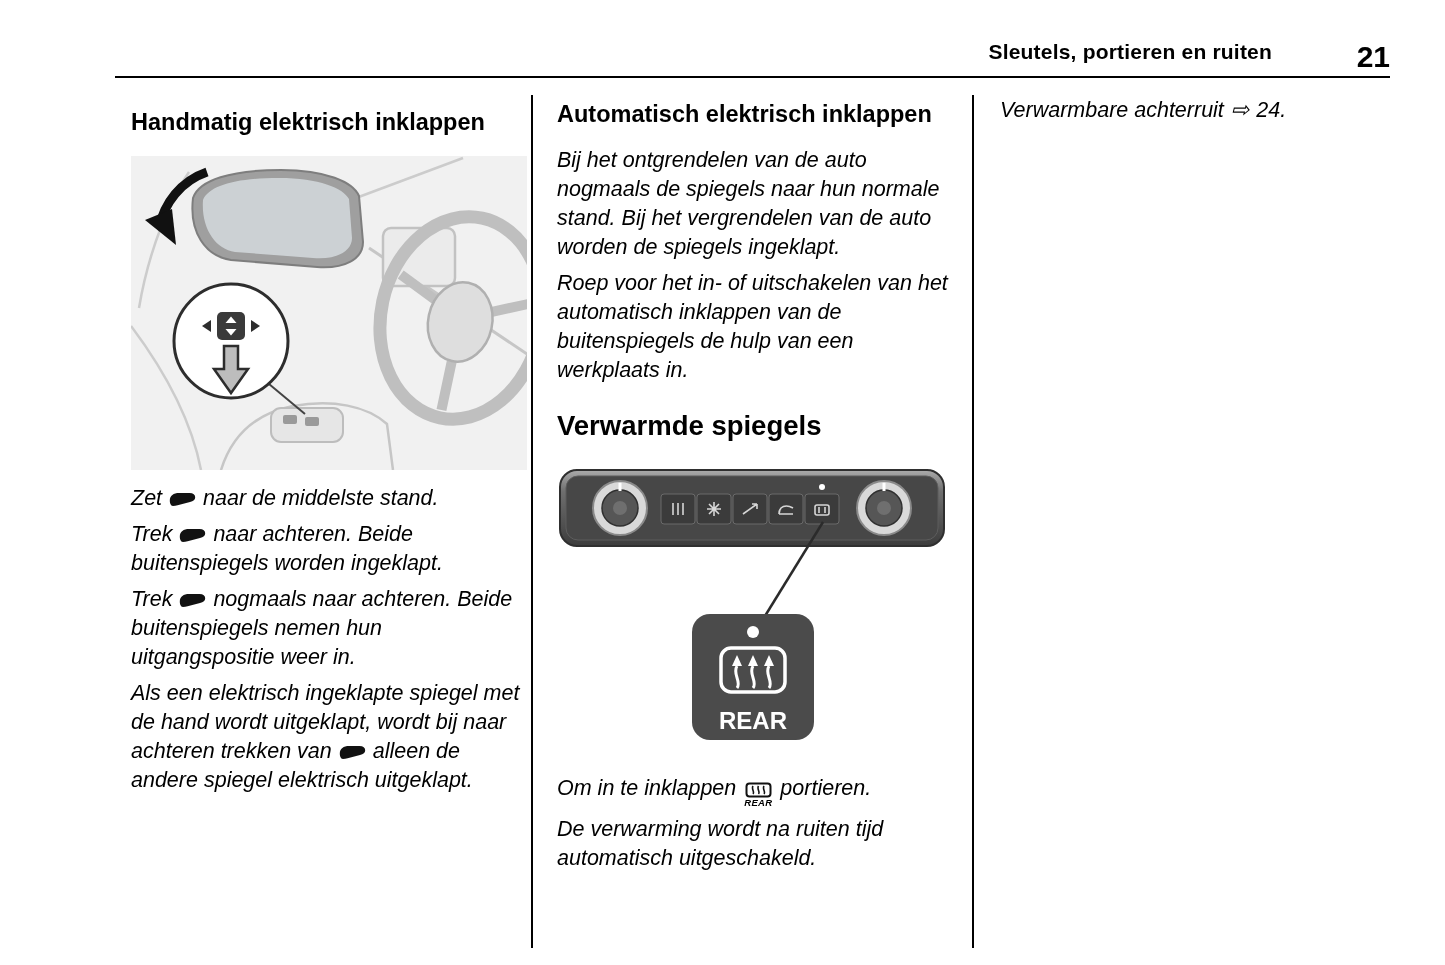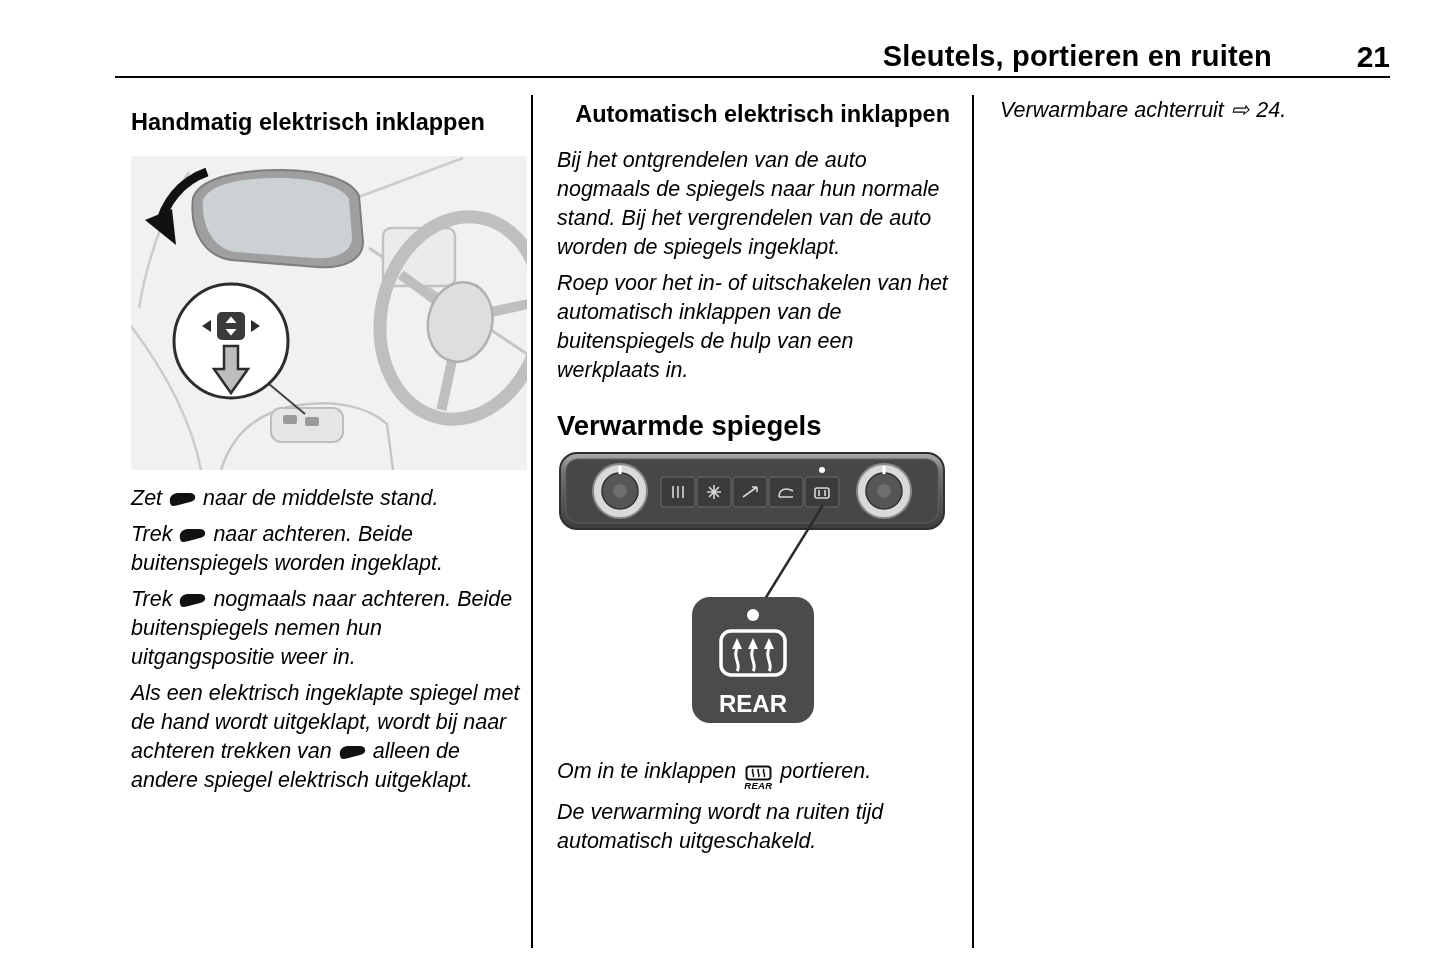--- a/index.html
+++ b/index.html
@@ -4,34 +4,34 @@
 <style>
   * { margin:0; padding:0; box-sizing:border-box; }
   html,body { background:#ffffff; }
   body {
     width:1445px; height:965px; position:relative; overflow:hidden;
     font-family:"Liberation Sans", sans-serif; color:#000;
   }
   .page { position:absolute; inset:0; }
 
   
-  .header-title { position:absolute; top:40px; right:173px; font-size:29px; font-weight:bold; letter-spacing:.2px; }
+  .header-title { position:absolute; top:40px; right:173px; font-size:21px; font-weight:bold; letter-spacing:.2px; }
   .page-number  { position:absolute; top:40px; right:55px;  font-size:30px; font-weight:bold; }
   .header-rule  { position:absolute; top:76px; left:115px; width:1275px; height:2px; background:#000; }
 
   
   .col  { position:absolute; top:95px; }
   .col1 { left:131px;  width:396px;margin-top:8px; }
   .col2 { left:557px;  width:393px; }
   .col3 { left:1000px; width:390px; }
   .vdiv { position:absolute; top:95px; width:1.5px; height:853px; background:#000; }
   .vdiv1 { left:531px; } .vdiv2 { left:972px; }
 
   .colhead { font-size:23.5px; font-weight:bold; margin:4px 0 0; line-height:30px; }
-  .sechead { font-size:27.5px; font-weight:bold; margin:24px 0 4px; line-height:34px; }
+  .sechead { font-size:27.5px; font-weight:bold; margin:24px 0 21px; line-height:34px; }
   p.body { font-size:21.5px; line-height:29px; margin:0 0 7px;font-style:italic; }
 
   figure { margin:0; }
   .fig1 { margin-top:19px; margin-bottom:14px; width:396px; height:314px; }
   .fig2 { width:390px; height:302px; margin:0 0 8px; }
 
   .mirror-glyph { vertical-align:-2px; margin:0 1px; }
 
   .inline-rear { display:inline-block; vertical-align:-11px; text-align:center; line-height:10px; margin:0 2px; }
   .inline-rear svg { display:block; margin:0 auto; }
@@ -128,21 +128,21 @@
       <svg class="mirror-glyph" width="27" height="15" viewBox="0 0 27 15">
           <path d="M4,14 C1.5,14 0.8,11 0.8,8.6 C0.8,3.6 4.6,1 10,1 L20.5,1 C24.3,1 26.2,2.8 26.2,5.2 C26.2,7.6 24.4,9.2 21,9.9 L8.6,13.3 C7,13.8 5.5,14 4,14 Z" fill="#111"></path>
         </svg>
       <span>alleen de andere spiegel elektrisch uitgeklapt.</span>
     </p>
   </section>
 
   <div class="vdiv vdiv1"></div>
 
   <section class="col col2">
-    <h2 class="colhead" style="margin-bottom:17px;text-align:right;">Automatisch elektrisch inklappen</h2>
+    <h2 class="colhead" style="margin-bottom:17px;">Automatisch elektrisch inklappen</h2>
 
     <p class="body">Bij het ontgrendelen van de auto nogmaals de spiegels naar hun normale stand. Bij het vergrendelen van de auto worden de spiegels ingeklapt.</p>
     <p class="body">Roep voor het in- of uitschakelen van het automatisch inklappen van de buitenspiegels de hulp van een werkplaats in.</p>
 
     <h1 class="sechead">Verwarmde spiegels</h1>
 
     <figure class="fig2">
       <svg viewBox="0 0 390 302" width="390" height="302">
         <defs>
           <linearGradient id="pg1" x1="0" y1="0" x2="0" y2="1">

